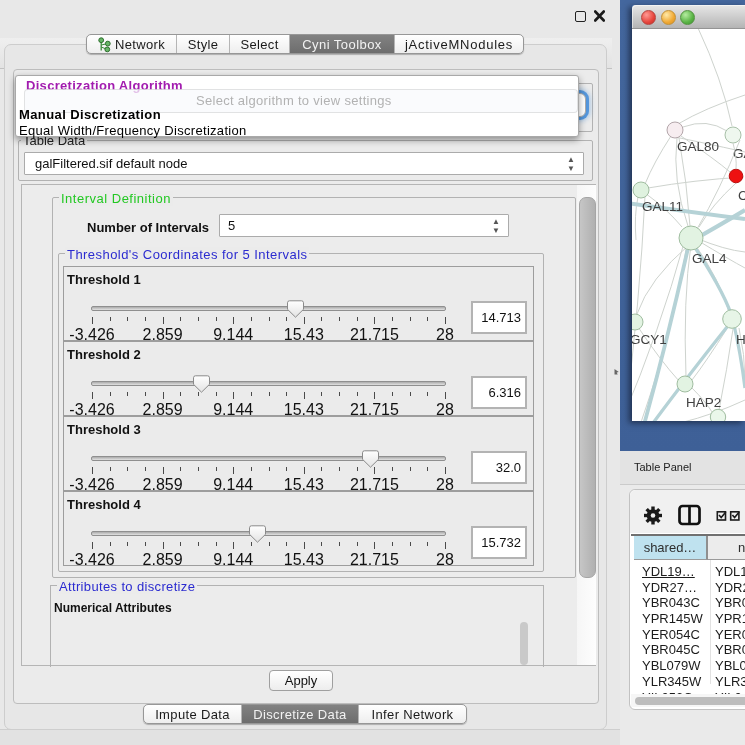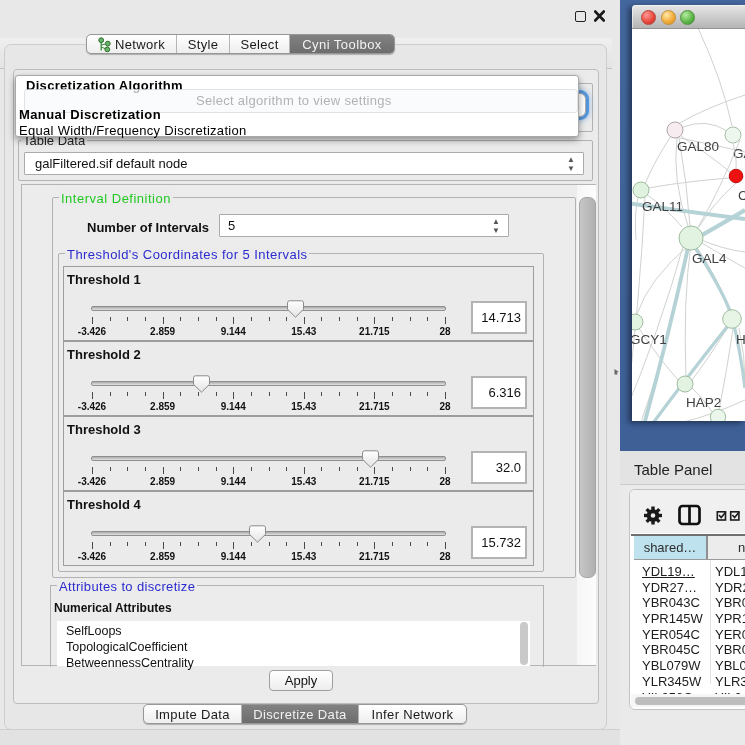--- a/index.html
+++ b/index.html
@@ -25,32 +25,32 @@
 .grp{border:1px solid #b2b2b2;border-radius:2px;}
 .grplbl{position:absolute;font-size:13px;background:#ebebeb;padding:0 2px;white-space:nowrap;}
 
 .combo{background:#fff;border:1px solid #ababab;border-radius:1px;font-size:13px;color:#111;}
 .arrows{position:absolute;color:#555;}
 .valuebox{position:absolute;background:#fff;border:2px solid #b3b3b3;font-size:13px;color:#111;text-align:right;}
 .tbox{position:absolute;background:#ebebeb;border:1px solid #9d9d9d;}
 .tlabel{position:absolute;left:3px;top:5px;font-size:13px;font-weight:bold;color:#111;}
 .track{position:absolute;height:3px;background:linear-gradient(#ababab,#e2e2e2);border:1px solid #8f8f8f;border-radius:2px;}
 .tick{position:absolute;width:1px;background:#4a4a4a;}
-.slbl{position:absolute;font-size:10px;font-weight:bold;color:#111;transform:translateX(-50%);white-space:nowrap;}
+.slbl{position:absolute;font-size:16px;font-weight:normal;color:#111;transform:translateX(-50%);white-space:nowrap;}
 .thumb{position:absolute;width:17px;height:18px;}
 
 .sbtrack{position:absolute;background:linear-gradient(90deg,#f6f6f6,#fdfdfd);}
 .sbthumb{position:absolute;background:linear-gradient(90deg,#c6c6c6,#b0b0b0);border-radius:7px;}
 
 #bluebg{left:620px;top:0;width:125px;height:451px;background:linear-gradient(#44679e,#3e6097);}
 #netwin{left:632px;top:5px;width:113px;height:416px;box-shadow:-3px 2px 6px rgba(0,0,10,.5);}
 #nettitle{position:absolute;left:0;top:0;width:113px;height:23px;border-radius:4px 0 0 0;box-shadow:inset 1px 1px 0 rgba(255,255,255,.5);background:linear-gradient(#e7e7e7,#b4b4b4);border-bottom:1px solid #949494;}
 .tl{position:absolute;top:4.5px;width:13px;height:13px;border-radius:50%;}
 #netbody{position:absolute;left:0;top:24px;width:113px;height:392px;background:#fff;}
-#tphead{left:620px;top:451px;width:125px;height:33px;background:#e3e3e3;border-bottom:1px solid #cbcbcb;font-size:15px;color:#222;}
+#tphead{left:620px;top:451px;width:125px;height:33px;background:#e3e3e3;border-bottom:1px solid #cbcbcb;font-size:11px;color:#222;}
 #lowbg{left:620px;top:485px;width:125px;height:260px;background:#eaeaea;}
 #tablecard{left:629px;top:489px;width:130px;height:219px;background:#fff;border:1px solid #c2c2c2;border-radius:6px;}
 
 #popup{left:15px;top:75px;width:562px;height:60px;background:#ffffff;border:1px solid #a9a9a9;border-radius:3px;box-shadow:0 3px 7px rgba(0,0,0,.4);}
 .btn{position:absolute;background:linear-gradient(#ffffff,#ededed);border:1px solid #9f9f9f;border-radius:4px;font-size:13px;color:#111;text-align:center;}
 </style>
 </head>
 <body>
 <div id="app">
 
@@ -72,20 +72,21 @@
         <line x1="3.2" y1="9" x2="9.6" y2="7.6" stroke="#3d8a3d" stroke-width="1"></line>
         <line x1="3.2" y1="11" x2="9.2" y2="13.4" stroke="#3d8a3d" stroke-width="1"></line>
         <circle cx="3.2" cy="4.2" r="2.4" fill="#67b667" stroke="#2e6e2e" stroke-width="1"></circle>
         <circle cx="9.8" cy="7.6" r="2.4" fill="#67b667" stroke="#2e6e2e" stroke-width="1"></circle>
         <circle cx="9.3" cy="13.4" r="2.4" fill="#67b667" stroke="#2e6e2e" stroke-width="1"></circle>
       </svg>
       Network</div>
     <div class="seg" style="width:52px;">Style</div>
     <div class="seg" style="width:59px;">Select</div>
     <div class="seg dark" style="width:104px;letter-spacing:.45px;">Cyni Toolbox</div>
+    <div class="seg" style="width:128px;letter-spacing:.75px;">jActiveMNodules</div>
   </div>
 
   <div class="grp abs" style="left:18px;top:83px;width:573px;height:47px;"></div>
   <div class="combo abs" style="left:24px;top:93px;width:560px;height:22px;border-radius:6px;box-shadow:0 0 0 3px rgba(74,144,217,.9),0 0 5px 4px rgba(74,144,217,.45);"></div>
 
   <div class="grp abs" style="left:18px;top:140px;width:573px;height:39px;"></div>
   <div class="grplbl" style="left:21px;top:133px;color:#222;">Table Data</div>
   <div class="combo abs" style="left:24px;top:152px;width:558px;height:21px;">
     <span style="position:absolute;left:10px;top:3px;">galFiltered.sif default node</span>
     <span class="arrows" style="right:8px;top:2px;font-size:8px;line-height:9px;">▲<br>▼</span>
@@ -267,37 +268,32 @@
             <stop offset="1" stop-color="#e3e3e3"></stop>
           </linearGradient>
         </defs>
   </svg>
   <div class="valuebox" style="left:407px;top:34px;width:48px;height:29px;line-height:29px;padding-right:4px;">15.732</div>
 </div>
 
   <div class="abs" style="left:50px;top:585px;width:492px;height:81px;border:1px solid #b2b2b2;border-bottom:none;"></div>
   <div class="grplbl" style="left:57px;top:579px;color:#2b2bd0;letter-spacing:.35px;">Attributes to discretize</div>
   <div class="abs" style="left:54px;top:601px;font-size:12px;font-weight:bold;color:#111;">Numerical Attributes</div>
-  <div class="abs" style="left:57px;top:621px;width:473px;height:45px;background:#fff;">
-    <div style="position:absolute;left:9px;top:3px;font-size:12.5px;color:#111;">SelfLoops</div>
-    <div style="position:absolute;left:9px;top:19px;font-size:12.5px;color:#111;">TopologicalCoefficient</div>
-    <div style="position:absolute;left:9px;top:35px;font-size:12.5px;color:#111;">BetweennessCentrality</div>
-  </div>
   <div class="sbthumb abs" style="left:520px;top:622px;width:8px;height:43px;background:#c9c9c9;"></div>
 
   <div class="btn" style="left:269px;top:670px;width:62px;height:19px;line-height:19px;">Apply</div>
 
   <div id="bottabs" class="segbar abs">
     <div class="seg" style="width:97px;">Impute Data</div>
     <div class="seg dark" style="width:116px;">Discretize Data</div>
     <div class="seg" style="width:107px;">Infer Network</div>
   </div>
 
   <div id="popup" class="abs">
-    <div style="position:absolute;left:10px;top:2px;font-size:13px;font-weight:bold;color:#000000;letter-spacing:.3px;">Discretization Algorithm</div>
+    <div style="position:absolute;left:10px;top:2px;font-size:13px;font-weight:bold;color:#a21caf;letter-spacing:.3px;">Discretization Algorithm</div>
     <div style="position:absolute;left:8px;top:13px;width:552px;height:22px;border:1px solid rgba(150,150,150,.25);border-radius:4px;background:rgba(248,250,252,.75);"></div>
     <div style="position:absolute;left:180px;top:17px;font-size:13px;color:#b2b2b2;letter-spacing:.3px;">Select algorithm to view settings</div>
     <div style="position:absolute;left:3px;top:31px;font-size:13px;font-weight:bold;color:#000;letter-spacing:.4px;">Manual Discretization</div>
     <div style="position:absolute;left:3px;top:47px;font-size:13px;color:#000;letter-spacing:.3px;">Equal Width/Frequency Discretization</div>
   </div>
 
   <div class="abs" style="left:0;top:729px;width:620px;height:16px;background:#e2e2e2;border-top:1px solid #cecece;"></div>
 
   <svg class="abs" style="left:614px;top:368px;" width="7" height="8" viewBox="0 0 7 8">
     <path d="M0.5 6.5 L0.5 1 L4.8 4.0 L2.7 4.4 L3.7 6.6 Z" fill="#666"></path>

